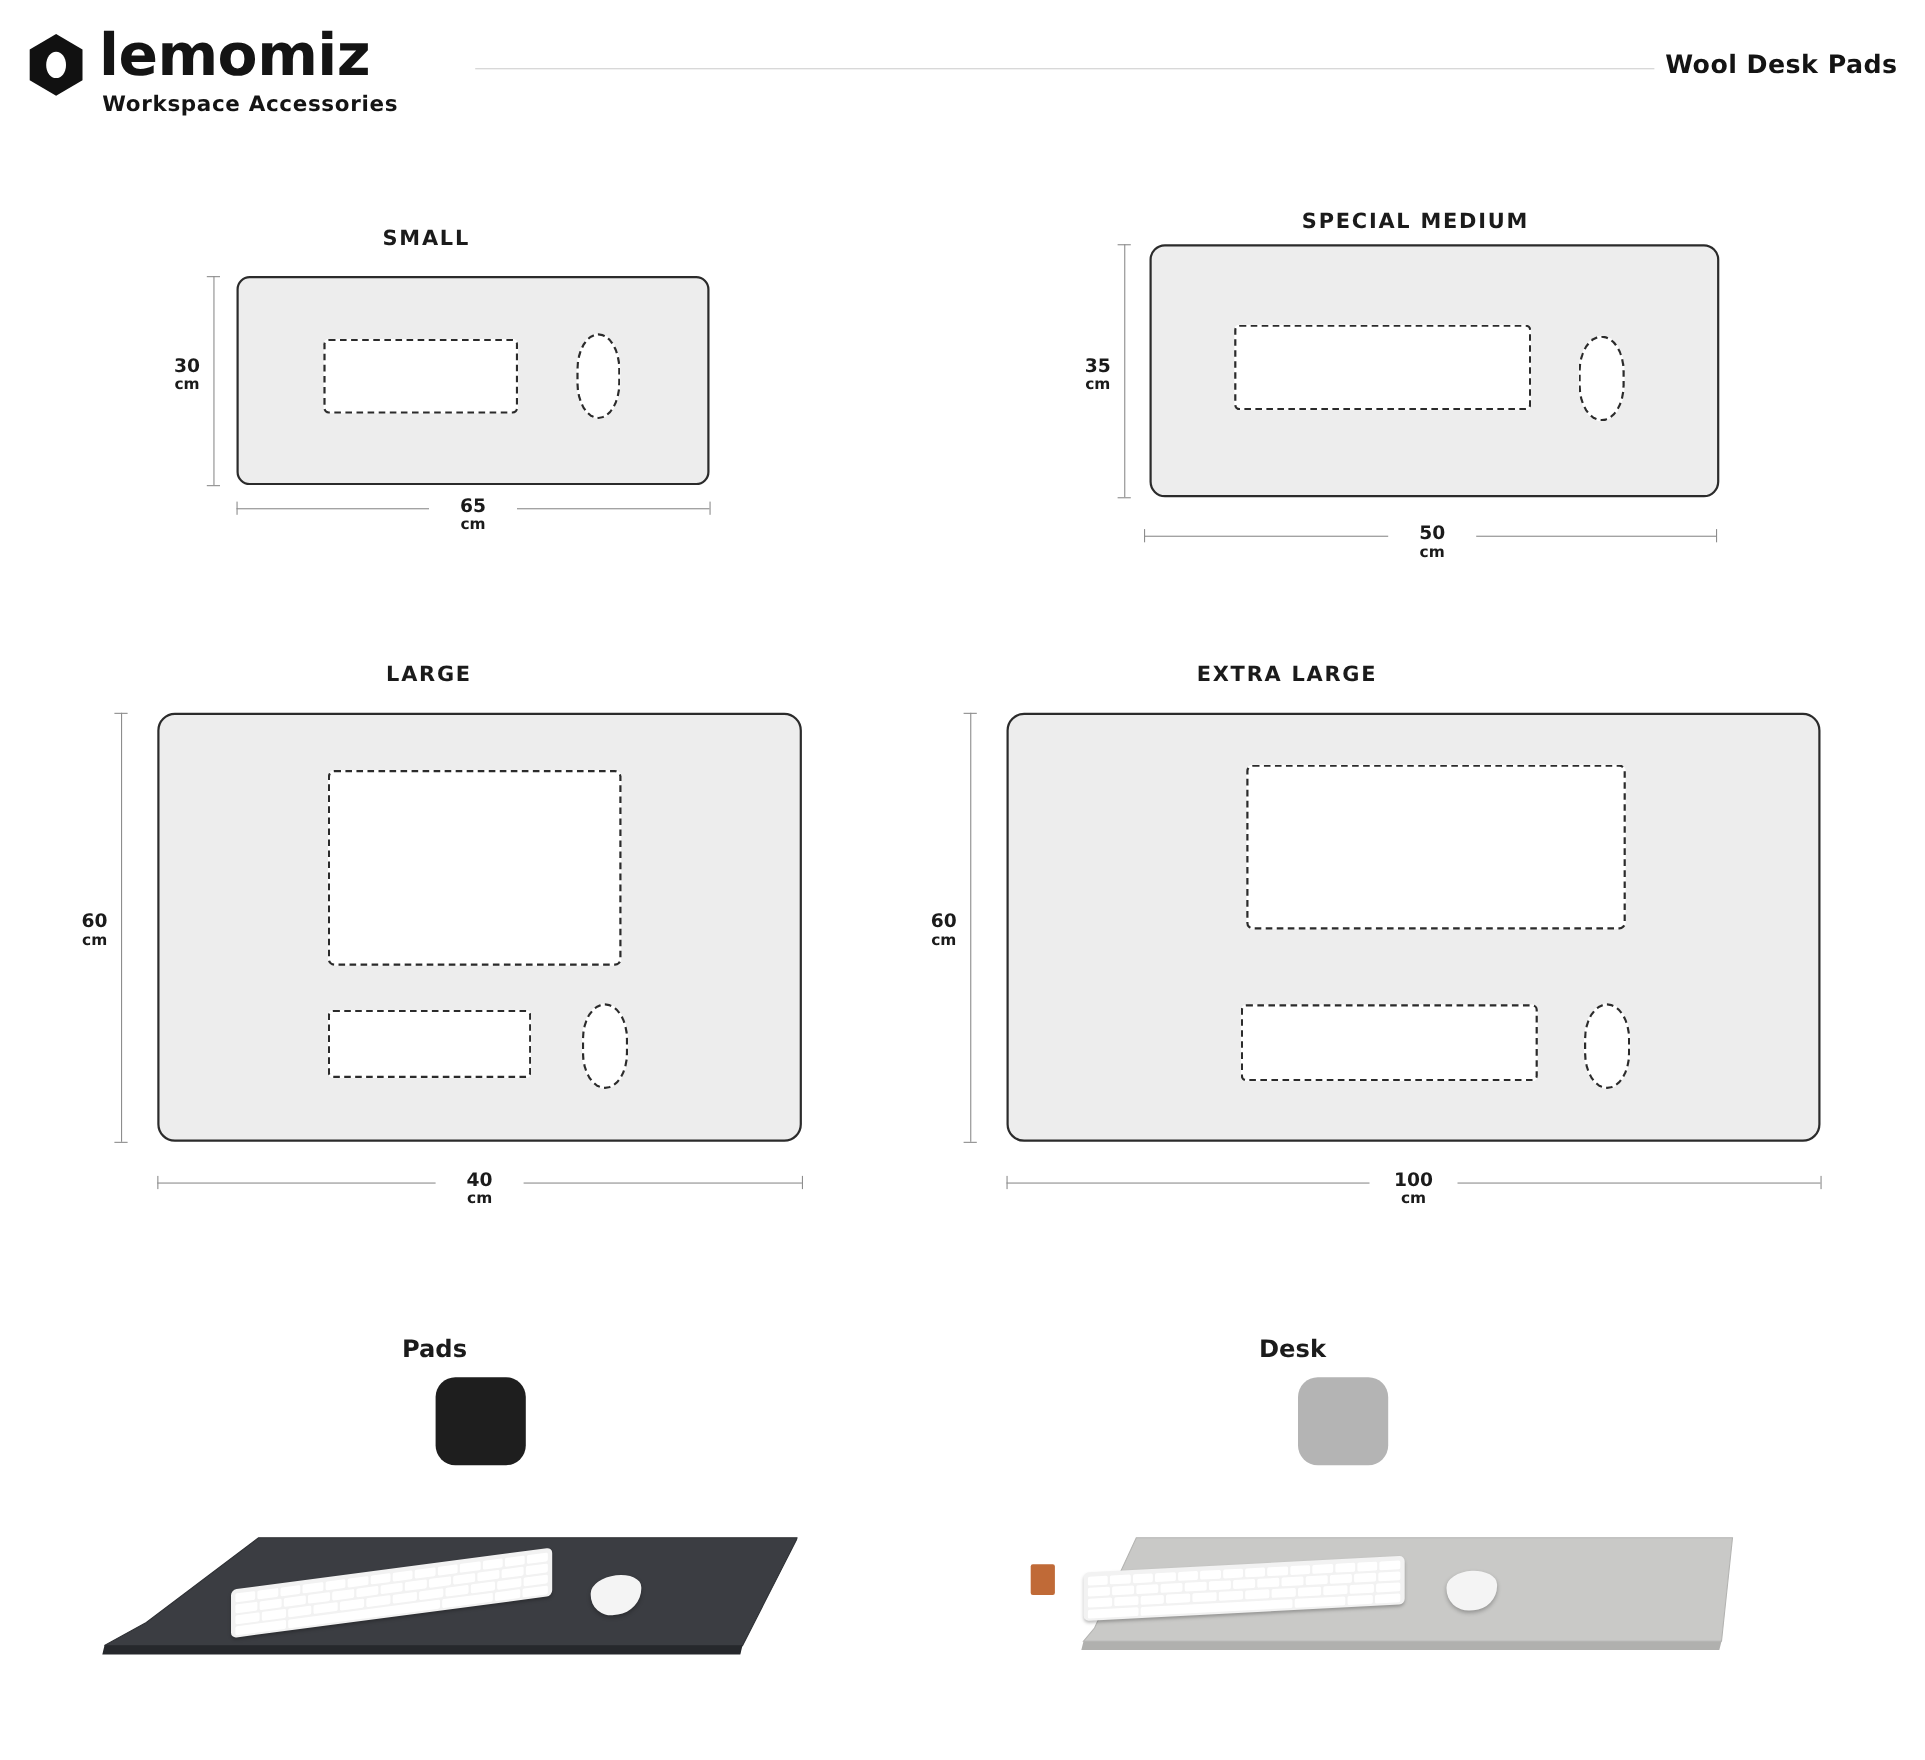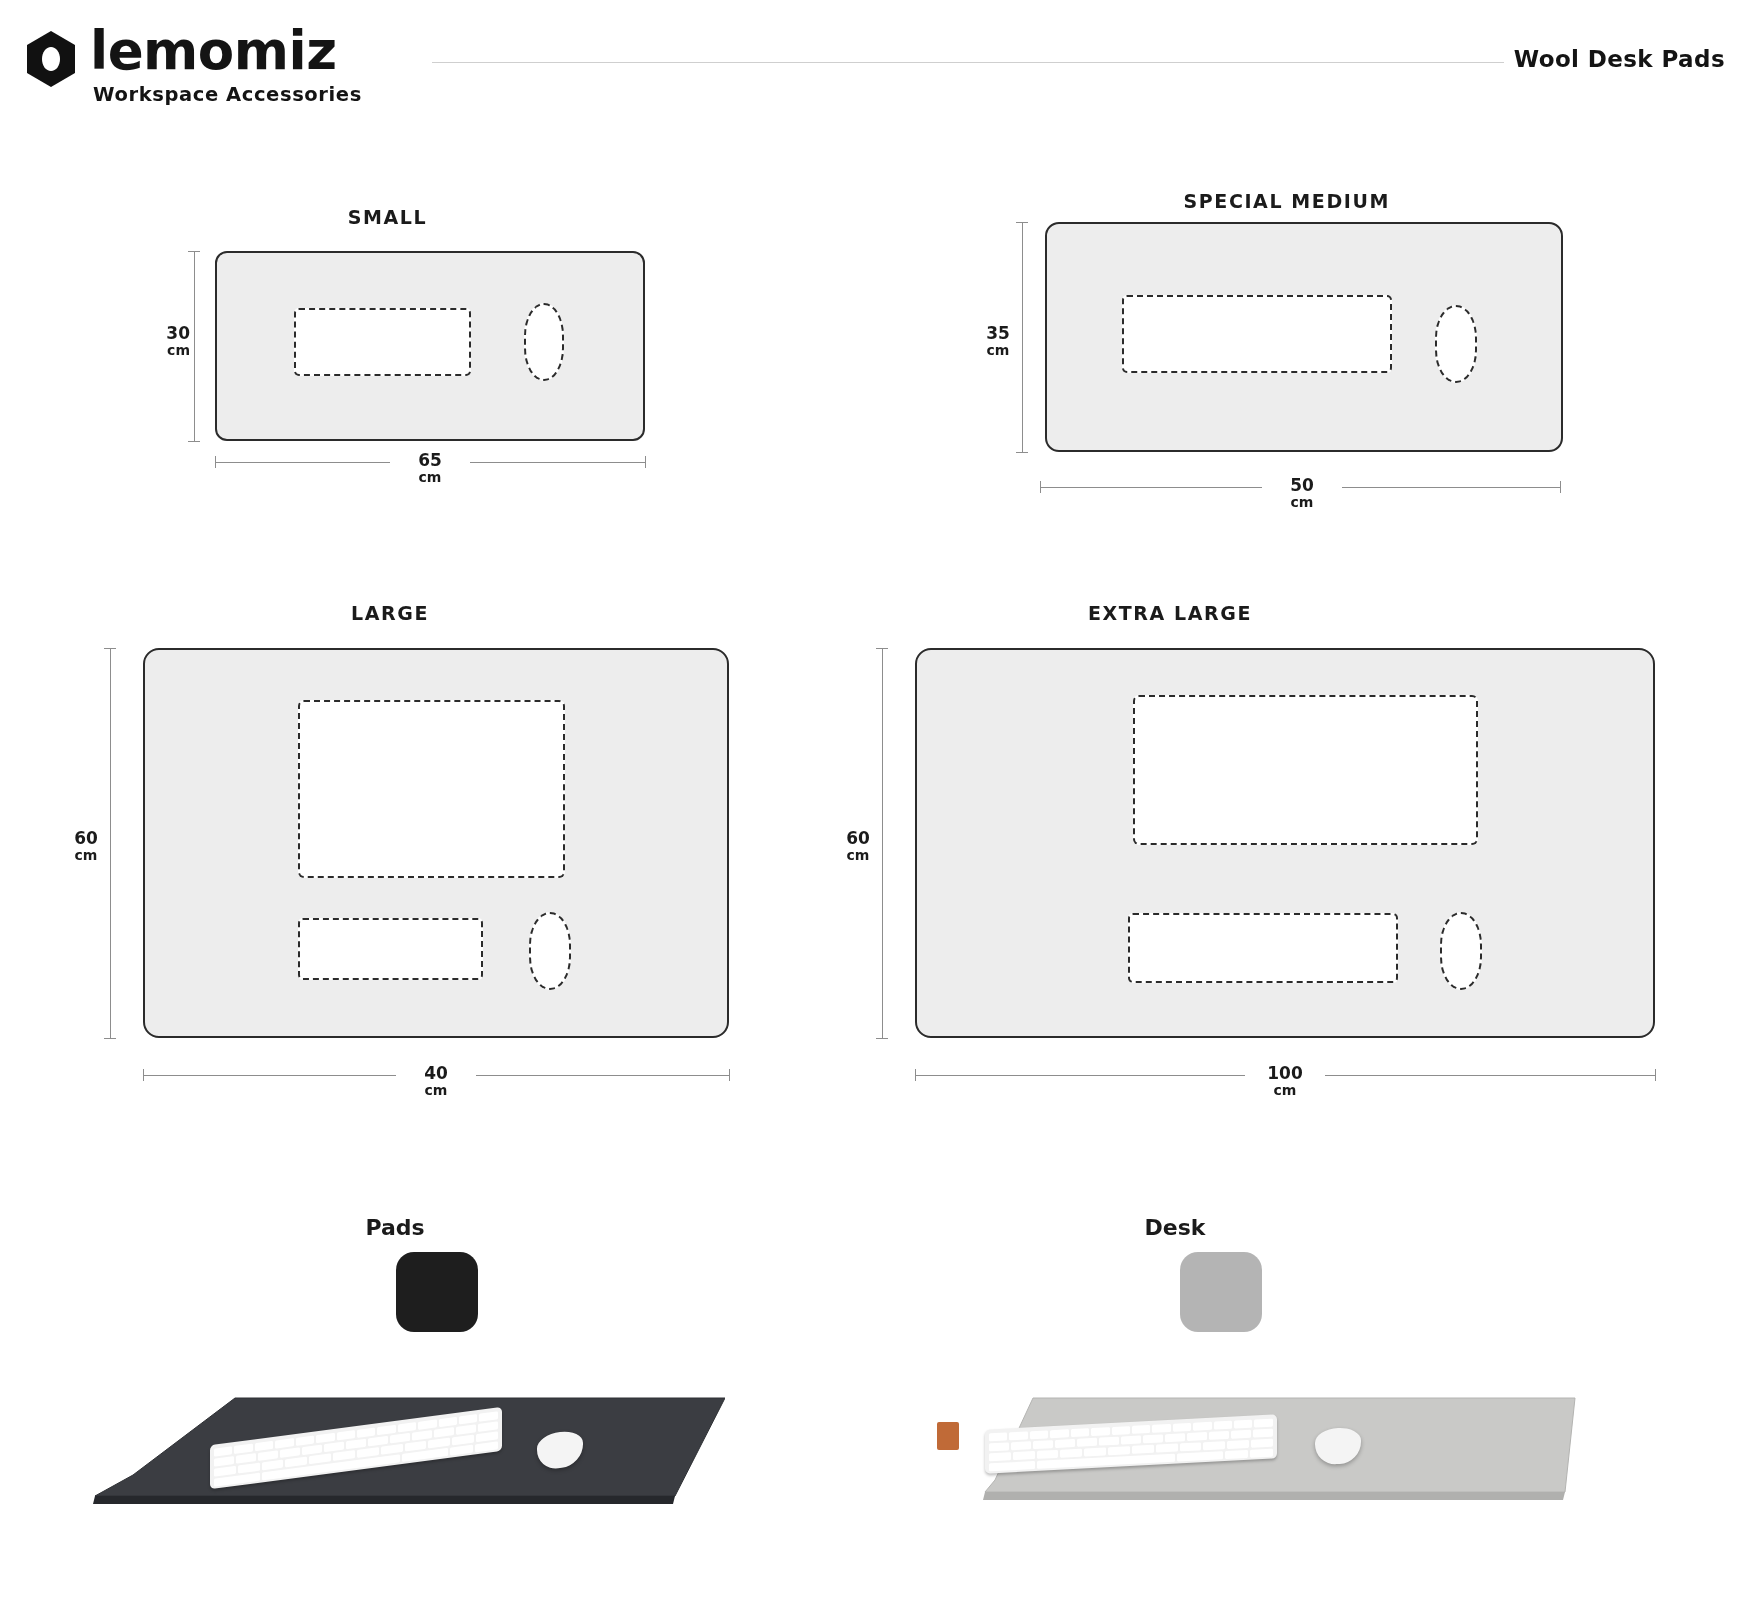--- a/index.html
+++ b/index.html
@@ -227,21 +227,21 @@
   <div class="panel-title" style="left:215px; top:206px; width:345px;">SMALL</div>
 
   <div class="pad" style="left:215px; top:251px; width:430px; height:190px; border-radius:12px;"></div>
 
   <div class="dash" style="left:294px; top:308px; width:177px; height:68px; border-radius:5px;"></div>
   <div class="mouse" style="left:524px; top:303px; width:40px; height:78px;"></div>
 
   <div class="dim-v" style="left:194px; top:251px; height:190px;"></div>
   <div class="tick-h" style="left:188px; top:251px;"></div>
   <div class="tick-h" style="left:188px; top:441px;"></div>
-  <div class="dim-label" style="left:150px; top:325px; width:40px;text-align:right;">
+  <div class="dim-label" style="left:150px; top:325px; width:40px;">
     <span>30</span>
     <span class="unit">cm</span>
   </div>
 
   <div class="dim-h" style="left:215px; top:462px; width:430px;"></div>
   <div class="tick-v" style="left:215px; top:456px;"></div>
   <div class="tick-v" style="left:645px; top:456px;"></div>
   <div class="dim-label" style="left:390px; top:452px; width:80px; background:#ffffff;">
     <span>65</span>
     <span class="unit">cm</span>

